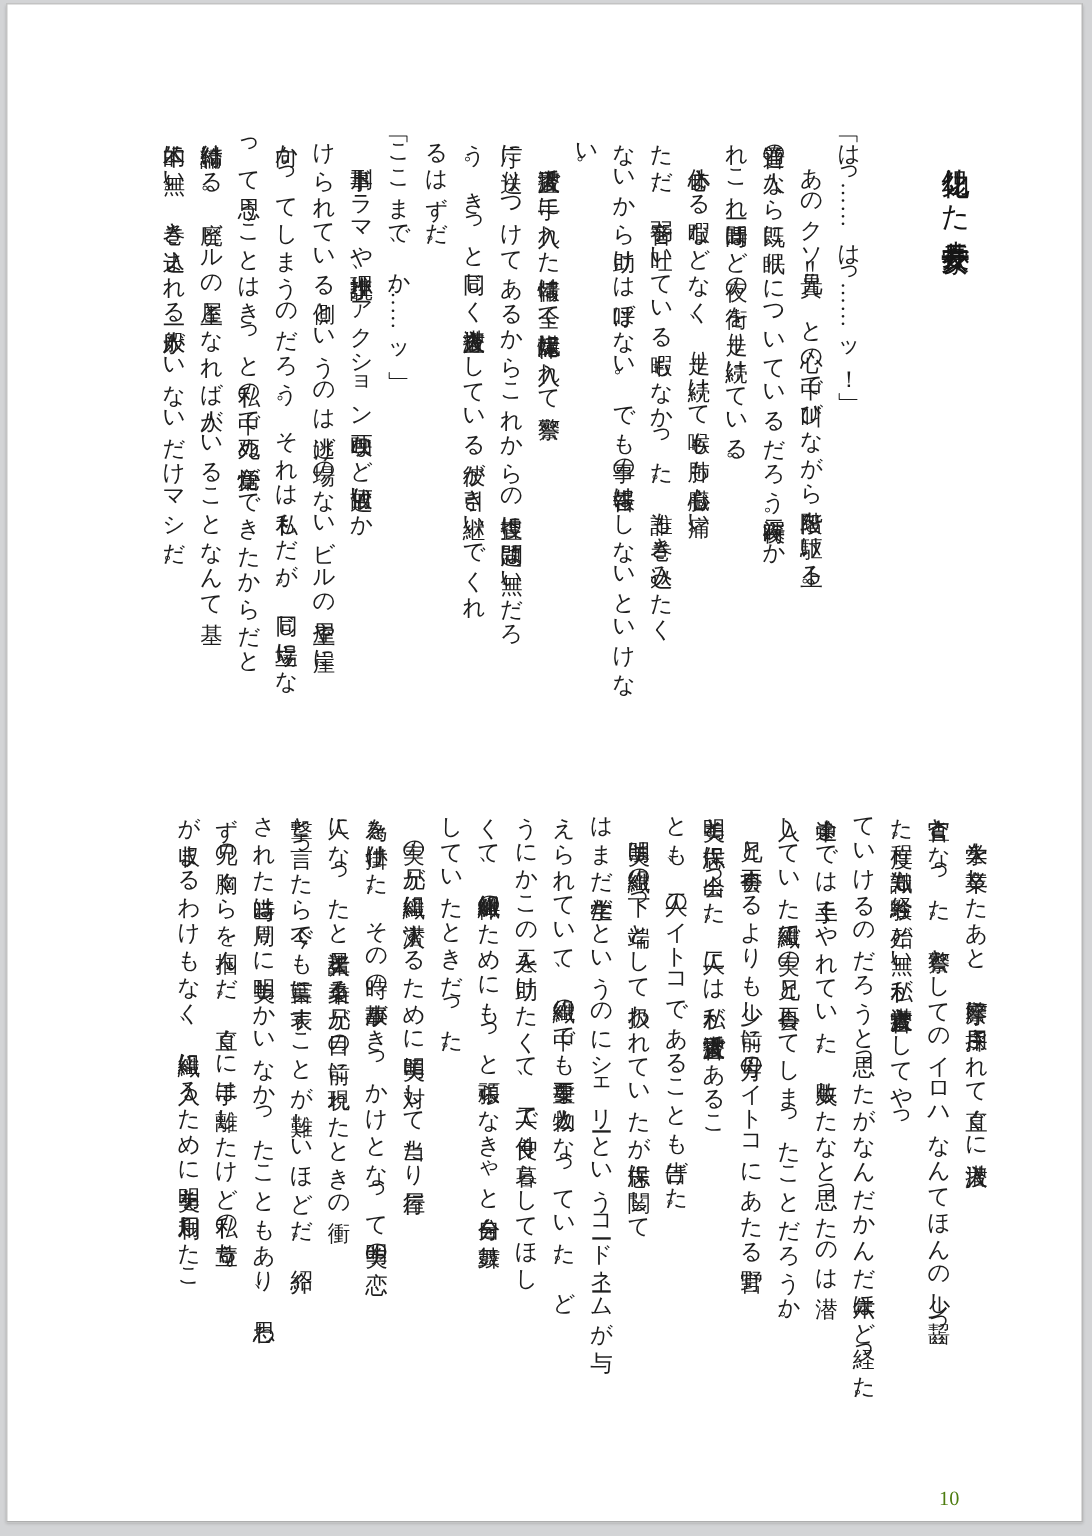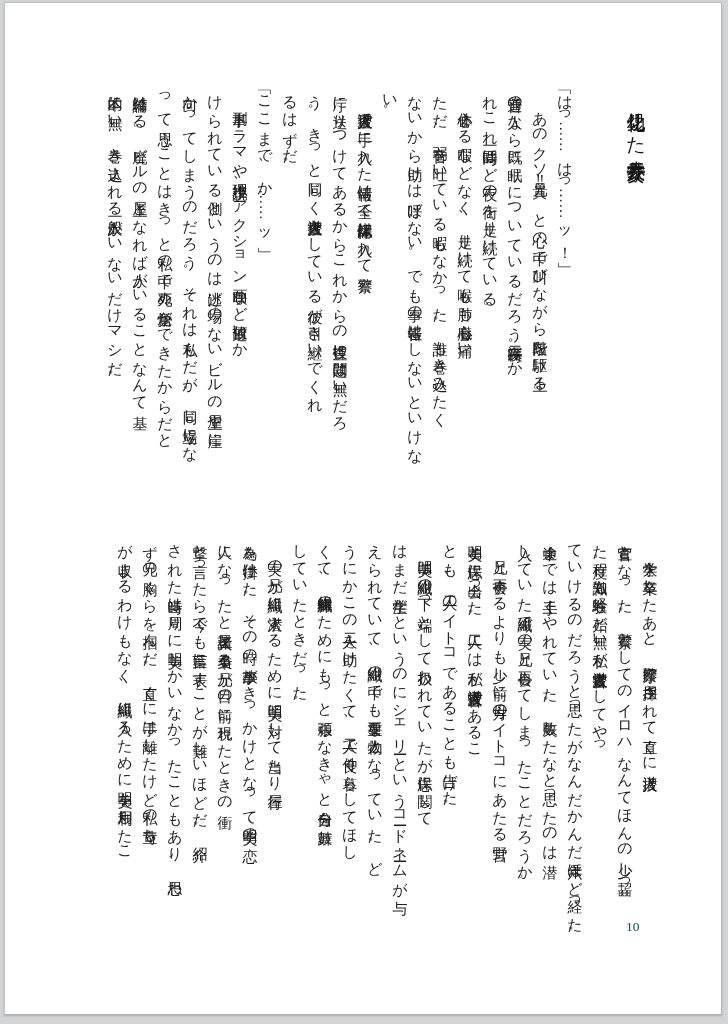--- a/index.html
+++ b/index.html
@@ -50,24 +50,24 @@
     line-height: 26px;
     letter-spacing: 1px;
     margin-top: 12px;
     margin-left: 46px;
     white-space: pre;
     color: #161616;
   }
   .page-number {
     position: absolute;
     left: 621px;
-    top: 916px;
+    top: 988px;
     font-family: "Liberation Serif", "DejaVu Serif", serif;
     font-size: 13.5px;
-    color: #0c4a6e;
+    color: #4d7c0f;
   }
 </style>
 </head>
 <body>
 
 <div class="page">
 
   <div class="vblock band-upper">
     <div class="doc-title">幼児化した赤井家長女</div>
     

